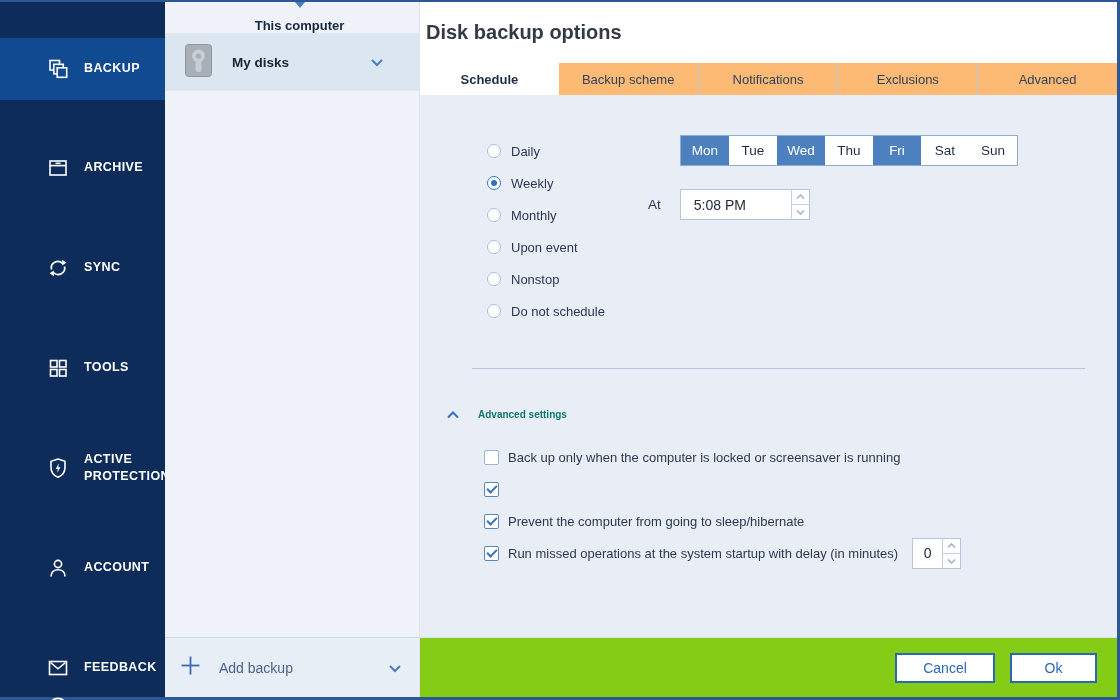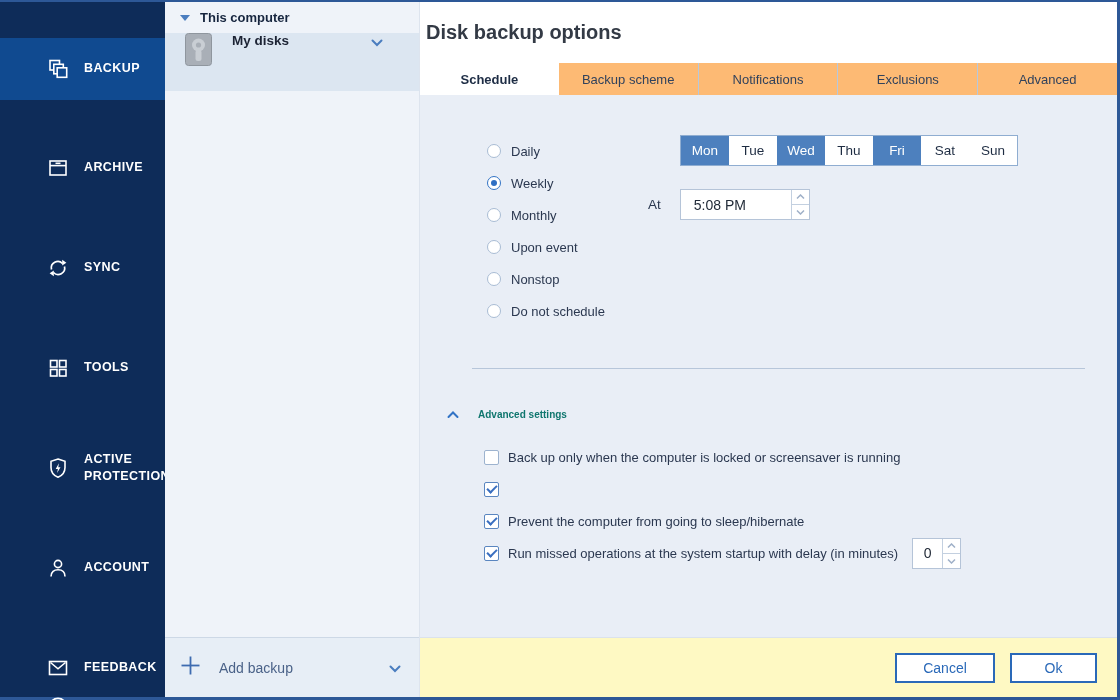--- a/index.html
+++ b/index.html
@@ -14,24 +14,24 @@
   
   .sidebar { width:165px; flex-shrink:0; background:#0e2c59; color:#fff; position:relative; }
   .side-item { height:64px; display:flex; align-items:center; padding-left:46px; gap:14px; cursor:pointer;margin-top:36px; }
   .side-item.active { height:62px; background:#104a90; }
   .side-item .icn { width:24px; height:24px; flex-shrink:0; }
   .side-label { font-size:12.5px; font-weight:bold; letter-spacing:.4px; line-height:1.4; max-width:86px; }
   .help-item { position:absolute; top:641px; left:0; right:0; height:56px; }
 
   
   .listcol { width:255px; flex-shrink:0; background:#eff3f9; position:relative; border-right:1px solid #dde4ee; }
-  .group-header { height:31px; display:flex; align-items:center; padding-left:15px; gap:10px; cursor:pointer; }
+  .group-header { height:31px; display:flex; align-items:center; padding-left:15px; gap:10px; cursor:pointer;flex-direction:column; }
   .tri-down { width:0; height:0; border-left:5px solid transparent; border-right:5px solid transparent; border-top:6px solid #4a7dbf; }
   .group-title { font-size:13px; font-weight:bold; color:#17263f; }
-  .disk-item { height:58px; background:#dce6f1; display:flex; align-items:flex-start; padding:0 36px 0 20px; cursor:pointer; }
+  .disk-item { height:58px; background:#dce6f1; display:flex; align-items:center; padding:0 36px 0 20px; cursor:pointer; }
   .disk-label { margin-left:20px; font-size:13.5px; font-weight:bold; color:#1c2334; flex:1; }
   .add-backup { position:absolute; top:635px; left:0; right:0; height:60px; background:#e7eef6; border-top:1px solid #cdd8e6; display:flex; align-items:center; padding:0 18px 0 15px; cursor:pointer; }
   .add-label { margin-left:18px; font-size:14px; color:#4a6288; flex:1; }
 
   
   .main { flex:1; min-width:0; background:#e9eef6; display:flex; flex-direction:column; }
   .main-header { height:61px; background:#fff; display:flex; align-items:center; padding-left:6px; flex-shrink:0; }
   .main-title { font-size:20px; font-weight:bold; color:#333a45; }
   .tabs { height:32px; display:flex; background:#fdba74; flex-shrink:0; }
   .tab { flex:1; display:flex; align-items:center; justify-content:center; font-size:13px; color:#31425c; border-left:1px solid #b6c8dd; cursor:pointer; }
@@ -71,21 +71,21 @@
   .checks { position:absolute; left:64px; top:346px; }
   .check-row { height:32px; display:flex; align-items:center; cursor:pointer; }
   .checkbox { width:15px; height:15px; border:1px solid #9db3cf; border-radius:2px; background:#fff; position:relative; flex-shrink:0; }
   .checkbox.checked { border-color:#5a86c0; }
   .checkbox.checked::after { content:""; position:absolute; left:2px; top:2.5px; width:8px; height:4px; border-left:2px solid #3a6fc0; border-bottom:2px solid #3a6fc0; transform:rotate(-45deg); }
   .check-label { margin-left:9px; font-size:13px; color:#2b3850; }
   .num-w { width:49px; margin-left:14px; }
   .num-w .val { padding-left:0; justify-content:center; }
 
   
-  .main-footer { height:60px; background:#fef9c3; border-top:1px solid #dbe2ec; display:flex; align-items:center; justify-content:flex-end; gap:15px; padding-right:20px; flex-shrink:0; }
+  .main-footer { height:60px; background:#84cc16; border-top:1px solid #dbe2ec; display:flex; align-items:center; justify-content:flex-end; gap:15px; padding-right:20px; flex-shrink:0; }
   .btn { height:30px; border:2px solid #2a69b8; background:#fff; color:#2a69b8; font-size:14px; font-family:inherit; display:flex; align-items:center; justify-content:center; cursor:pointer; }
   .btn-cancel { width:100px; }
   .btn-ok { width:87px; }
 </style>
 </head>
 <body>
 
 <div class="app">
 
   <nav class="sidebar">

